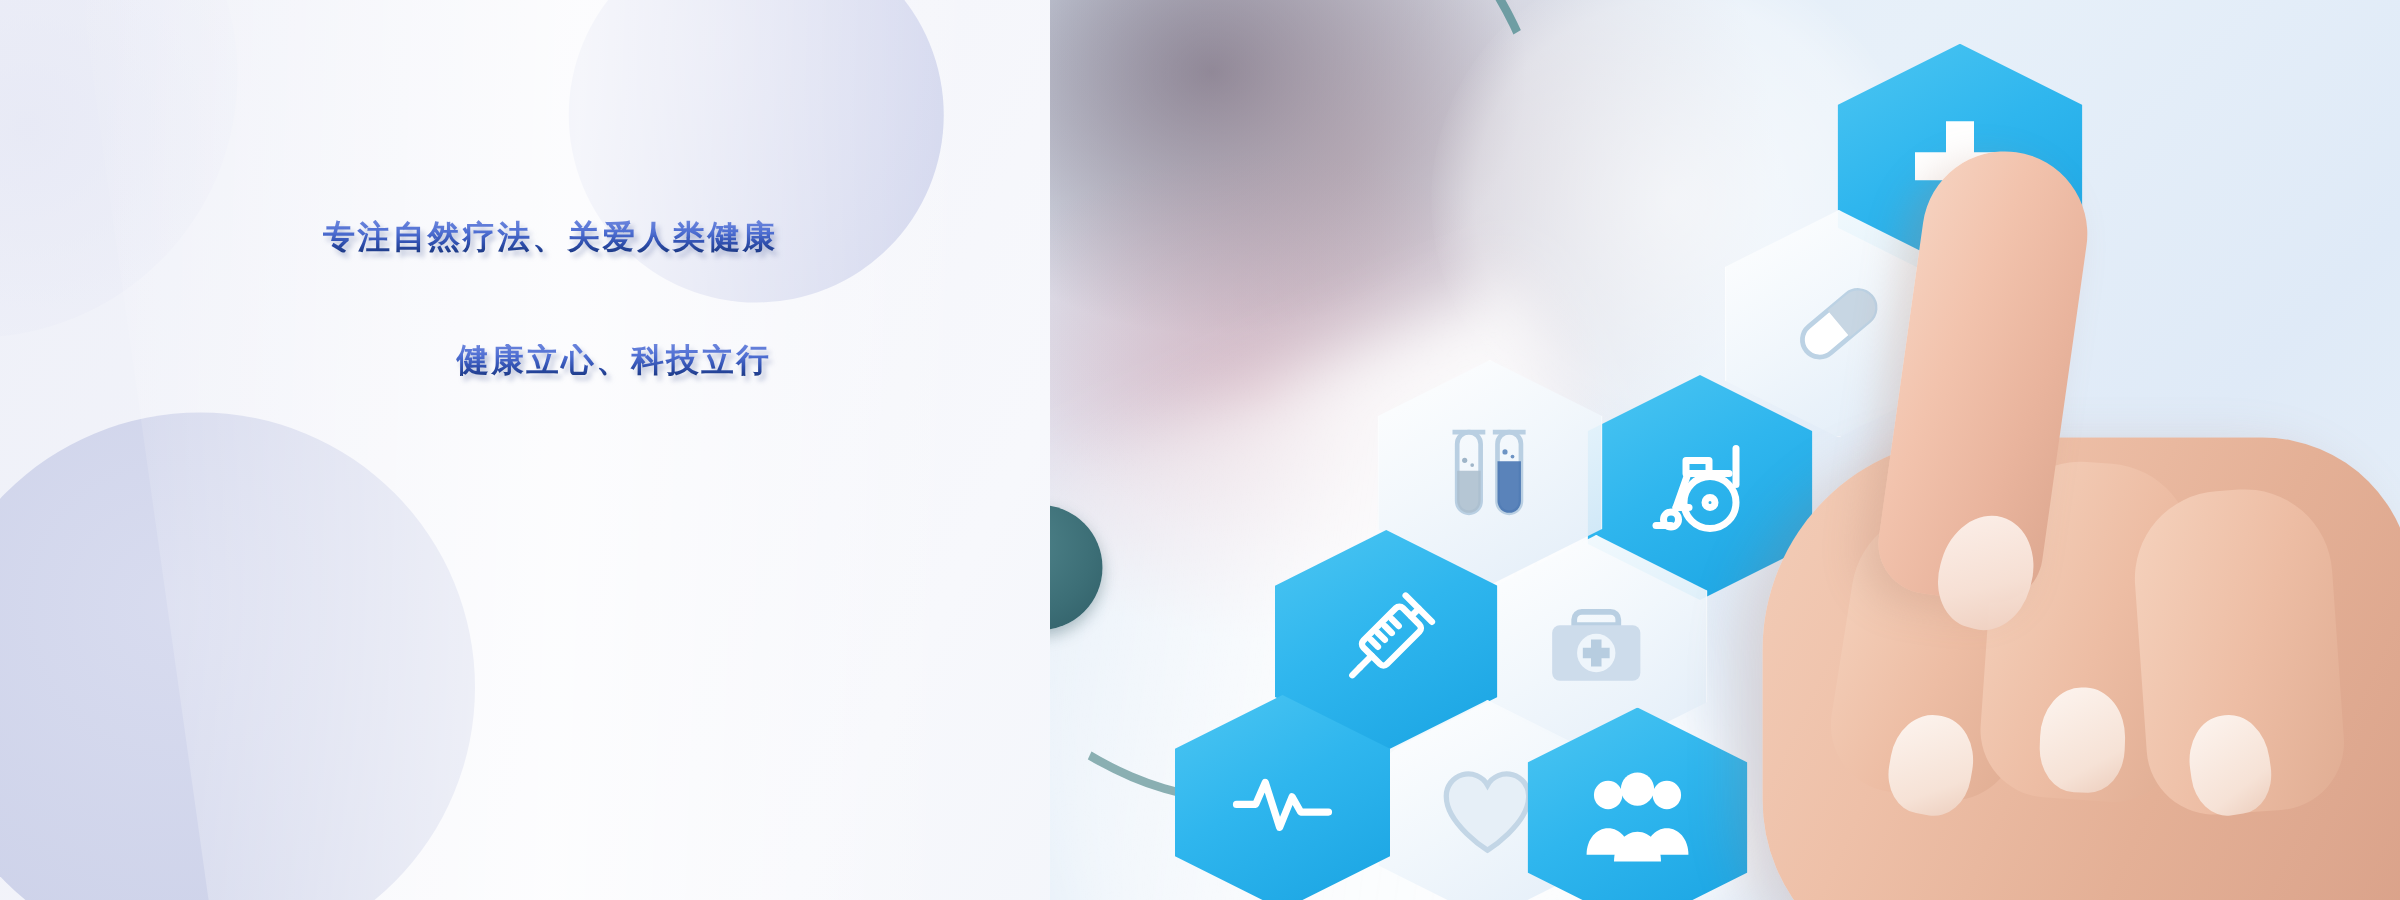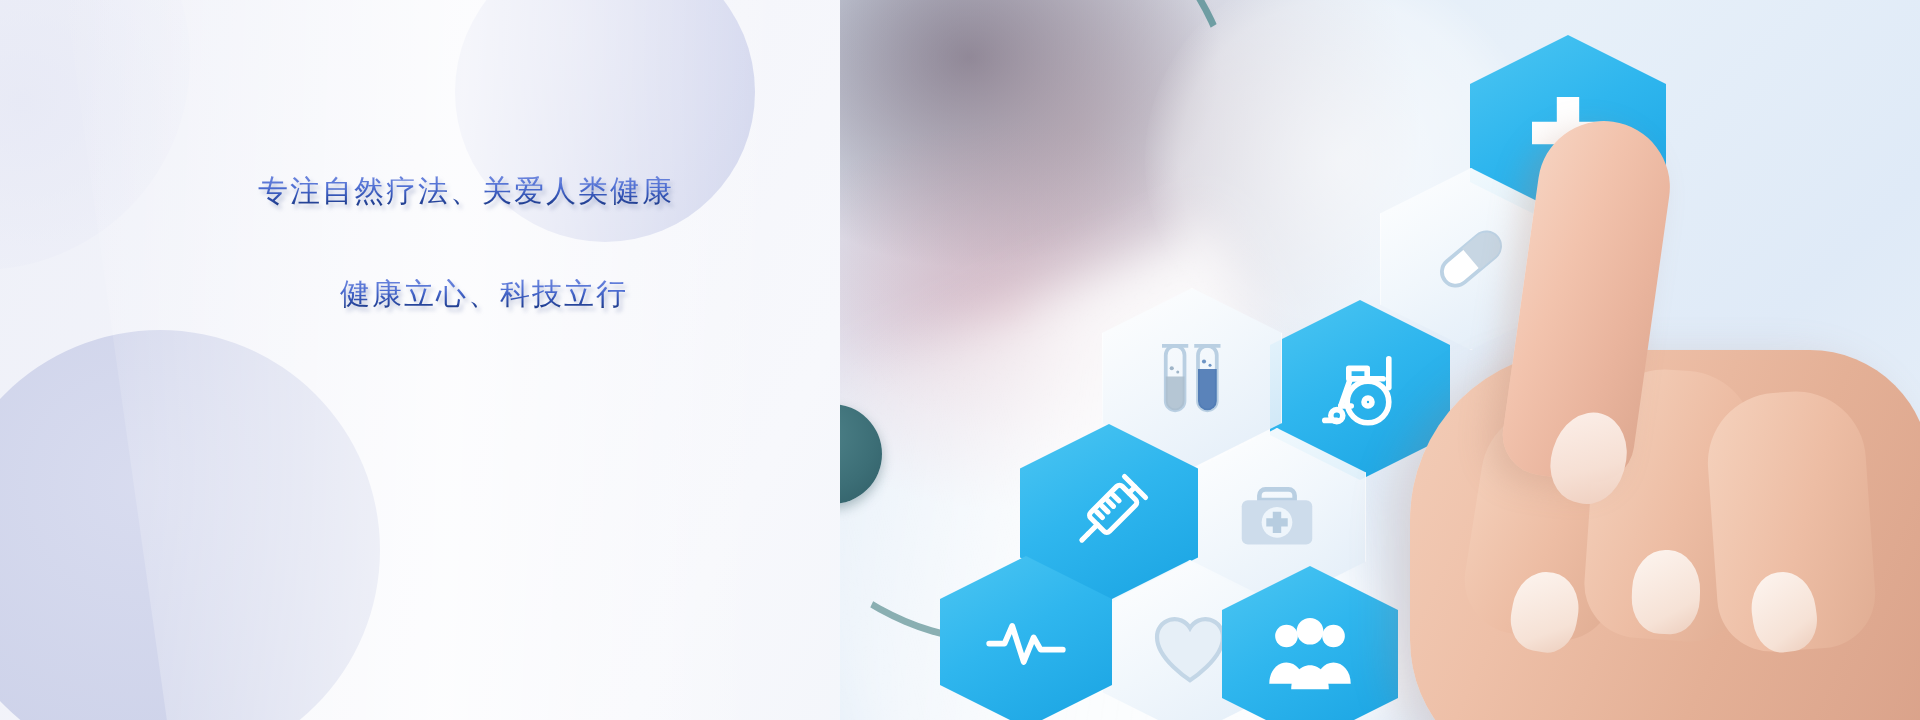--- a/index.html
+++ b/index.html
@@ -33,31 +33,31 @@
   }
   .sheen{
     position:absolute;left:120px;top:-120px;width:760px;height:960px;
     background:linear-gradient(100deg,rgba(255,255,255,0) 0%,rgba(255,255,255,.75) 45%,rgba(255,255,255,0) 80%);
     transform:rotate(-8deg);pointer-events:none;
   }
 
   
   .copy{position:absolute;left:258px;top:176px;width:640px;}
   .headline{
-    font-weight:normal;
-    font-size:30px;
+    font-weight:bold;
+    font-size:26px;
     letter-spacing:2px;
     line-height:1;
     background:linear-gradient(180deg,#6d86dd 0%,#4e6ed2 38%,#2f4fae 72%,#1d3a86 100%);
     -webkit-background-clip:text;background-clip:text;
     color:transparent;-webkit-text-fill-color:transparent;
     filter:drop-shadow(3px 4px 2px rgba(90,105,160,.35));
     white-space:nowrap;
   }
-  .headline.line2{margin-top:73px;margin-left:82px;}
+  .headline.line2{margin-top:73px;margin-left:107px;}
 
   
   .photo{
     position:absolute;right:0;top:0;width:1080px;height:720px;
     overflow:hidden;
   }
   .photo-bg{
     position:absolute;inset:0;
     background:
       radial-gradient(ellipse 520px 480px at 22% 18%, rgba(176,150,160,.55) 0%, rgba(200,180,185,0) 66%),

